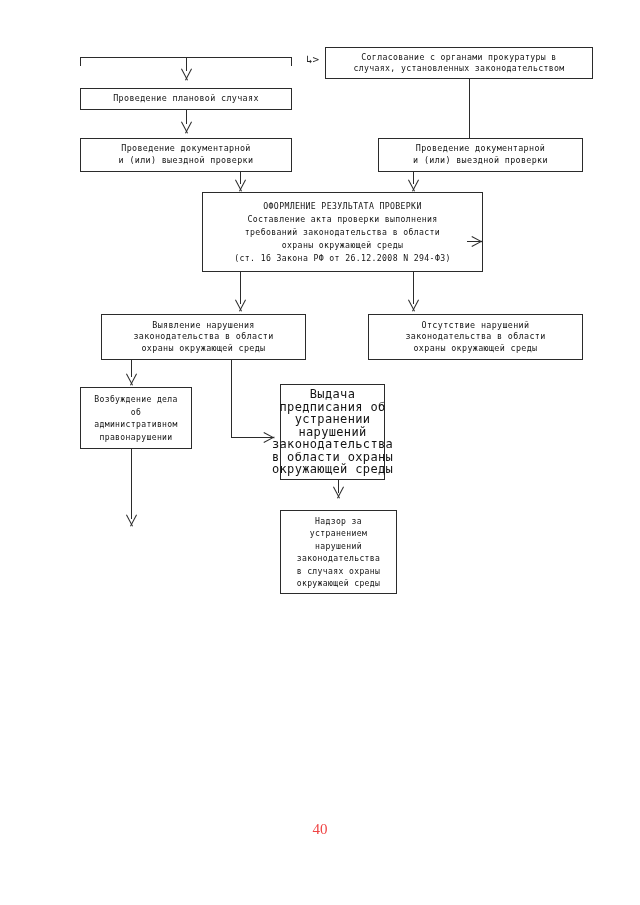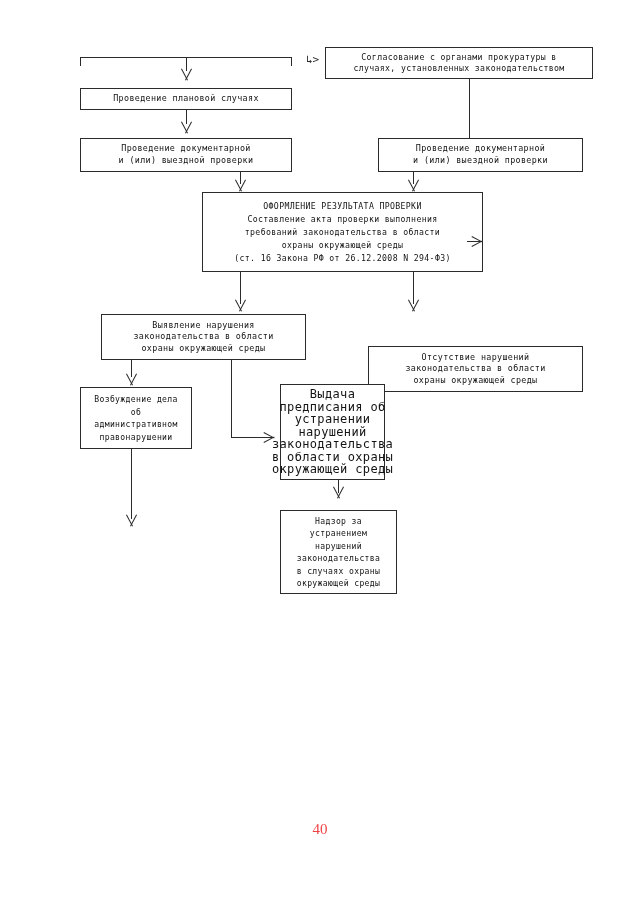--- a/index.html
+++ b/index.html
@@ -173,21 +173,21 @@
   <div class="vline" style="left:240px; top:272px; height:32px;"></div>
   <div class="vhead" style="left:234px; top:300px;"></div>
 
   <div class="vline" style="left:413px; top:272px; height:32px;"></div>
   <div class="vhead" style="left:407px; top:300px;"></div>
 
   <div class="node" style="left:75px; top:314px; width:205px; height:46px;margin-left:26px;">Выявление нарушения
 законодательства в области
 охраны окружающей среды</div>
 
-  <div class="node" style="left:368px; top:314px; width:215px; height:46px;margin-top:32px;">Отсутствие нарушений
+  <div class="node" style="left:368px; top:314px; width:215px; height:46px;">Отсутствие нарушений
 законодательства в области
 охраны окружающей среды</div>
 
   <div class="vline" style="left:131px; top:360px; height:17px;"></div>
   <div class="vhead" style="left:125px; top:374px;"></div>
 
   <div class="node tight" style="left:80px; top:387px; width:112px; height:62px; font-size:8.1px; line-height:12.5px;">Возбуждение дела
 об
 административном
 правонарушении</div>

